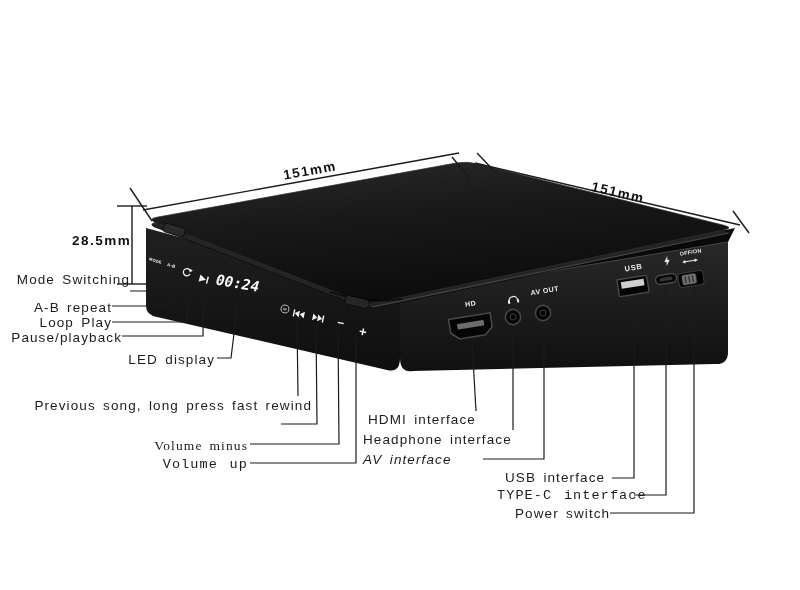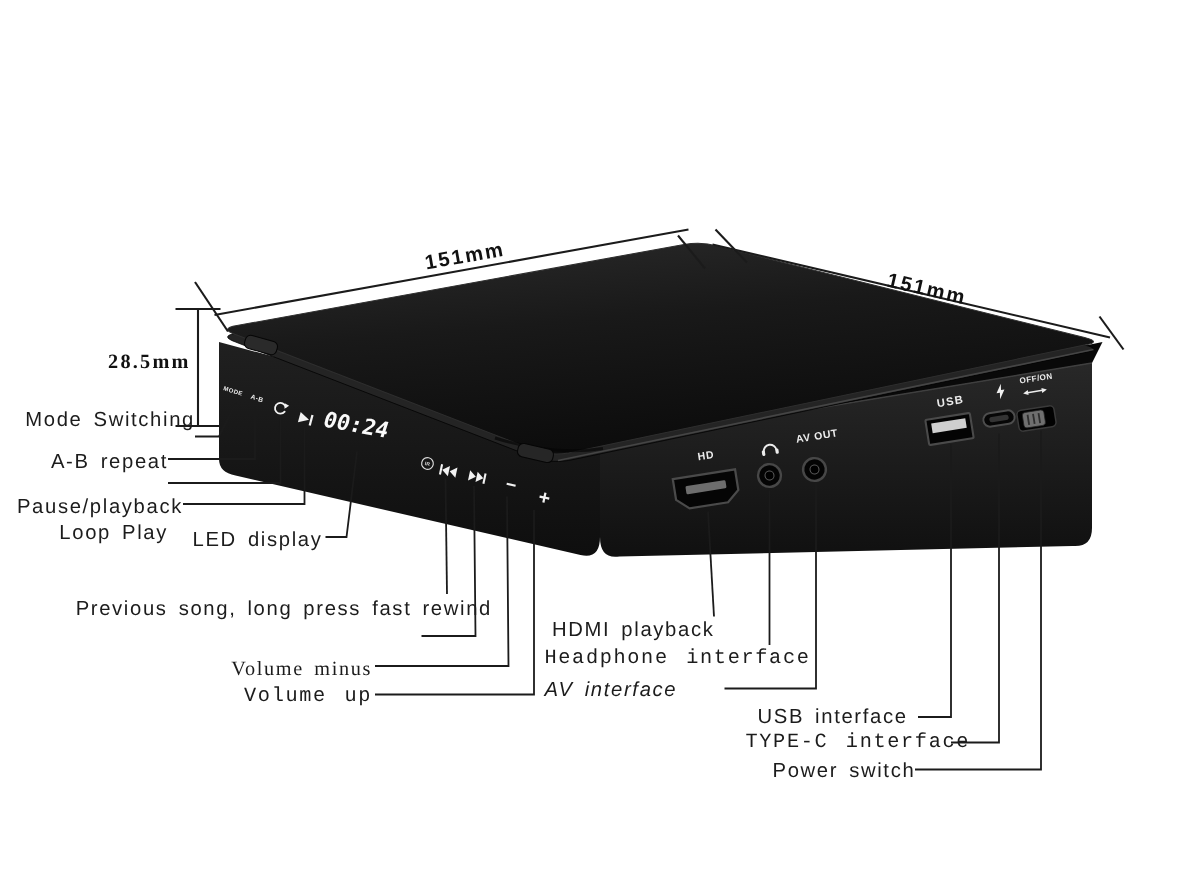--- a/index.html
+++ b/index.html
@@ -169,31 +169,31 @@
       <path d="M513,430 L513,327"></path>
       <path d="M483,459 L544,459 L544,322"></path>
       <path d="M612,478 L634,478 L634,296"></path>
       <path d="M634,495 L666,495 L666,289"></path>
       <path d="M610,513 L694,513 L694,287"></path>
     </g>
   </svg>
 
   <div class="dim rot" style="left:268px;top:163px;transform:rotate(-10deg);">151mm</div>
   <div class="dim rot" style="left:576px;top:185px;transform:rotate(13deg);">151mm</div>
-  <div class="dim" style="left:72px;top:233px;font-family:Liberation Serif, serif;">28.5mm</div>
+  <div class="dim" style="left:72px;top:233px;">28.5mm</div>
 
   <div class="ann ra" style="top:272px;right:670px;">Mode Switching</div>
   <div class="ann ra" style="top:300px;right:688px;">A-B repeat</div>
-  <div class="ann ra" style="top:315px;right:688px;margin-top:32px;">Loop Play</div>
+  <div class="ann ra" style="top:315px;right:688px;">Loop Play</div>
   <div class="ann ra" style="top:330px;right:678px;">Pause/playback</div>
   <div class="ann ra" style="top:352px;right:585px;text-align:right;">LED display</div>
-  <div class="ann ra" style="top:398px;right:472px;margin-left:16px;">Previous song, long press fast rewind</div>
+  <div class="ann ra" style="top:398px;right:488px;margin-left:16px;">Previous song, long press fast rewind</div>
   <div class="ann ra" style="top:438px;right:552px;font-family:Liberation Serif, serif;">Volume minus</div>
   <div class="ann ra" style="top:457px;right:552px;font-family:Liberation Mono, monospace;">Volume up</div>
 
-  <div class="ann" style="top:412px;left:368px;">HDMI playback</div>
-  <div class="ann" style="top:432px;left:363px;font-family:Liberation Mono, monospace;">Headphone interface</div>
+  <div class="ann" style="top:412px;left:368px;">HDMI interface</div>
+  <div class="ann" style="top:432px;left:363px;">Headphone interface</div>
   <div class="ann" style="top:452px;left:363px;font-style:italic;">AV interface</div>
   <div class="ann" style="top:470px;left:505px;">USB interface</div>
   <div class="ann" style="top:488px;left:497px;font-family:Liberation Mono, monospace;">TYPE-C interface</div>
   <div class="ann" style="top:506px;left:515px;">Power switch</div>
 
 </div>
 
 </body></html>

